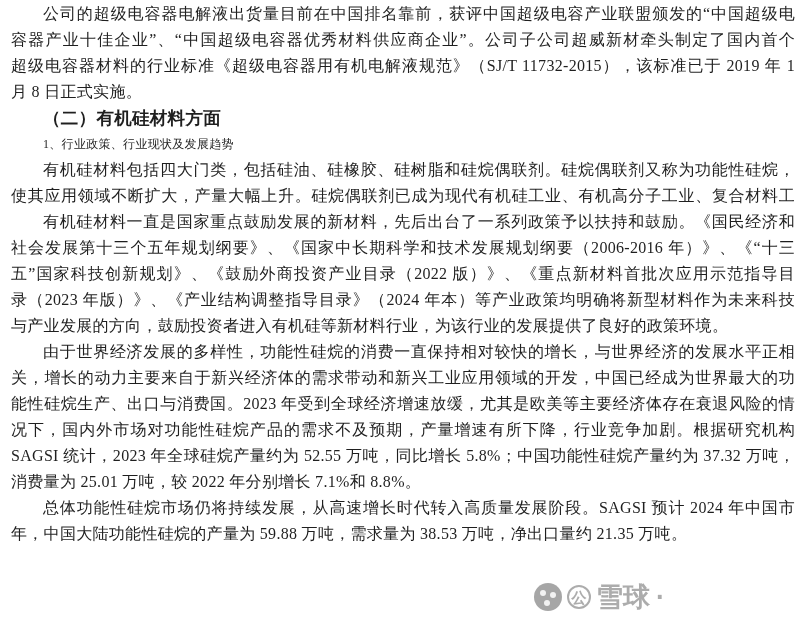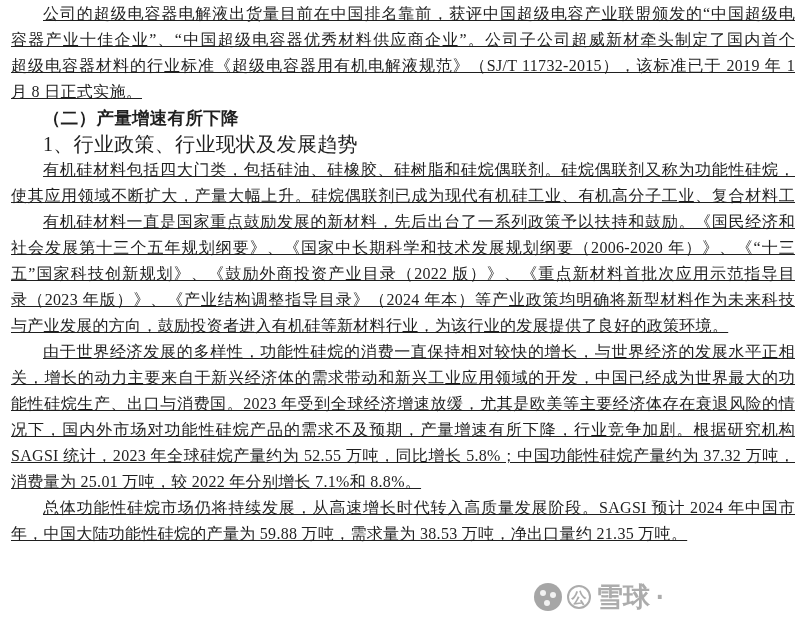--- a/index.html
+++ b/index.html
@@ -17,21 +17,21 @@
   }
   .doc {
     position: absolute;
     left: 11px;
     top: 1px;
     width: 784px;
     font-size: 16px;
     line-height: 26px;
     letter-spacing: 0.3px;
   }
-  .para { margin: 0; text-decoration: underline; }
+  .para { margin: 0; }
   .line {
     text-align: justify;
     text-align-last: justify;
     height: 26px;
     overflow: hidden;
     white-space: nowrap;
   }
   .line.plast {
     text-align-last: left;
   }
@@ -41,21 +41,21 @@
   .heading {
     font-weight: 700;
     padding-left: 32px;
     font-size: 17.5px;
     height: 26px;
     line-height: 26px;
     white-space: nowrap;
   }
   .subheading {
     padding-left: 32px;
-    font-size: 20px;
+    font-size: 12px;
     height: 26px;
     line-height: 26px;
     white-space: nowrap;
   }
   .watermark {
     position: absolute;
     left: 534px;
     top: 579px;
     height: 36px;
     display: flex;
@@ -104,29 +104,29 @@
 </head>
 <body>
 
 <div class="doc">
     <div class="para">
       <div class="line pfirst">公司的超级电容器电解液出货量目前在中国排名靠前，获评中国超级电容产业联盟颁发的“中国超级电</div>
       <div class="line">容器产业十佳企业”、“中国超级电容器优秀材料供应商企业”。公司子公司超威新材牵头制定了国内首个</div>
       <div class="line">超级电容器材料的行业标准《超级电容器用有机电解液规范》（SJ/T 11732-2015），该标准已于 2019 年 1</div>
       <div class="line plast">月 8 日正式实施。</div>
     </div>
-    <div class="heading">（二）产量增速有所下降</div>
+    <div class="heading">（二）有机硅材料方面</div>
     <div class="subheading">1、行业政策、行业现状及发展趋势</div>
     <div class="para">
       <div class="line pfirst">有机硅材料包括四大门类，包括硅油、硅橡胶、硅树脂和硅烷偶联剂。硅烷偶联剂又称为功能性硅烷，</div>
       <div class="line">使其应用领域不断扩大，产量大幅上升。硅烷偶联剂已成为现代有机硅工业、有机高分子工业、复合材料工</div>
     </div>
     <div class="para">
       <div class="line pfirst">有机硅材料一直是国家重点鼓励发展的新材料，先后出台了一系列政策予以扶持和鼓励。《国民经济和</div>
-      <div class="line">社会发展第十三个五年规划纲要》、《国家中长期科学和技术发展规划纲要（2006-2020 年）》、《“十三</div>
+      <div class="line">社会发展第十三个五年规划纲要》、《国家中长期科学和技术发展规划纲要（2006-2016 年）》、《“十三</div>
       <div class="line">五”国家科技创新规划》、《鼓励外商投资产业目录（2022 版）》、《重点新材料首批次应用示范指导目</div>
       <div class="line">录（2023 年版）》、《产业结构调整指导目录》（2024 年本）等产业政策均明确将新型材料作为未来科技</div>
       <div class="line plast">与产业发展的方向，鼓励投资者进入有机硅等新材料行业，为该行业的发展提供了良好的政策环境。</div>
     </div>
     <div class="para">
       <div class="line pfirst">由于世界经济发展的多样性，功能性硅烷的消费一直保持相对较快的增长，与世界经济的发展水平正相</div>
       <div class="line">关，增长的动力主要来自于新兴经济体的需求带动和新兴工业应用领域的开发，中国已经成为世界最大的功</div>
       <div class="line">能性硅烷生产、出口与消费国。2023 年受到全球经济增速放缓，尤其是欧美等主要经济体存在衰退风险的情</div>
       <div class="line">况下，国内外市场对功能性硅烷产品的需求不及预期，产量增速有所下降，行业竞争加剧。根据研究机构</div>
       <div class="line">SAGSI 统计，2023 年全球硅烷产量约为 52.55 万吨，同比增长 5.8%；中国功能性硅烷产量约为 37.32 万吨，</div>

